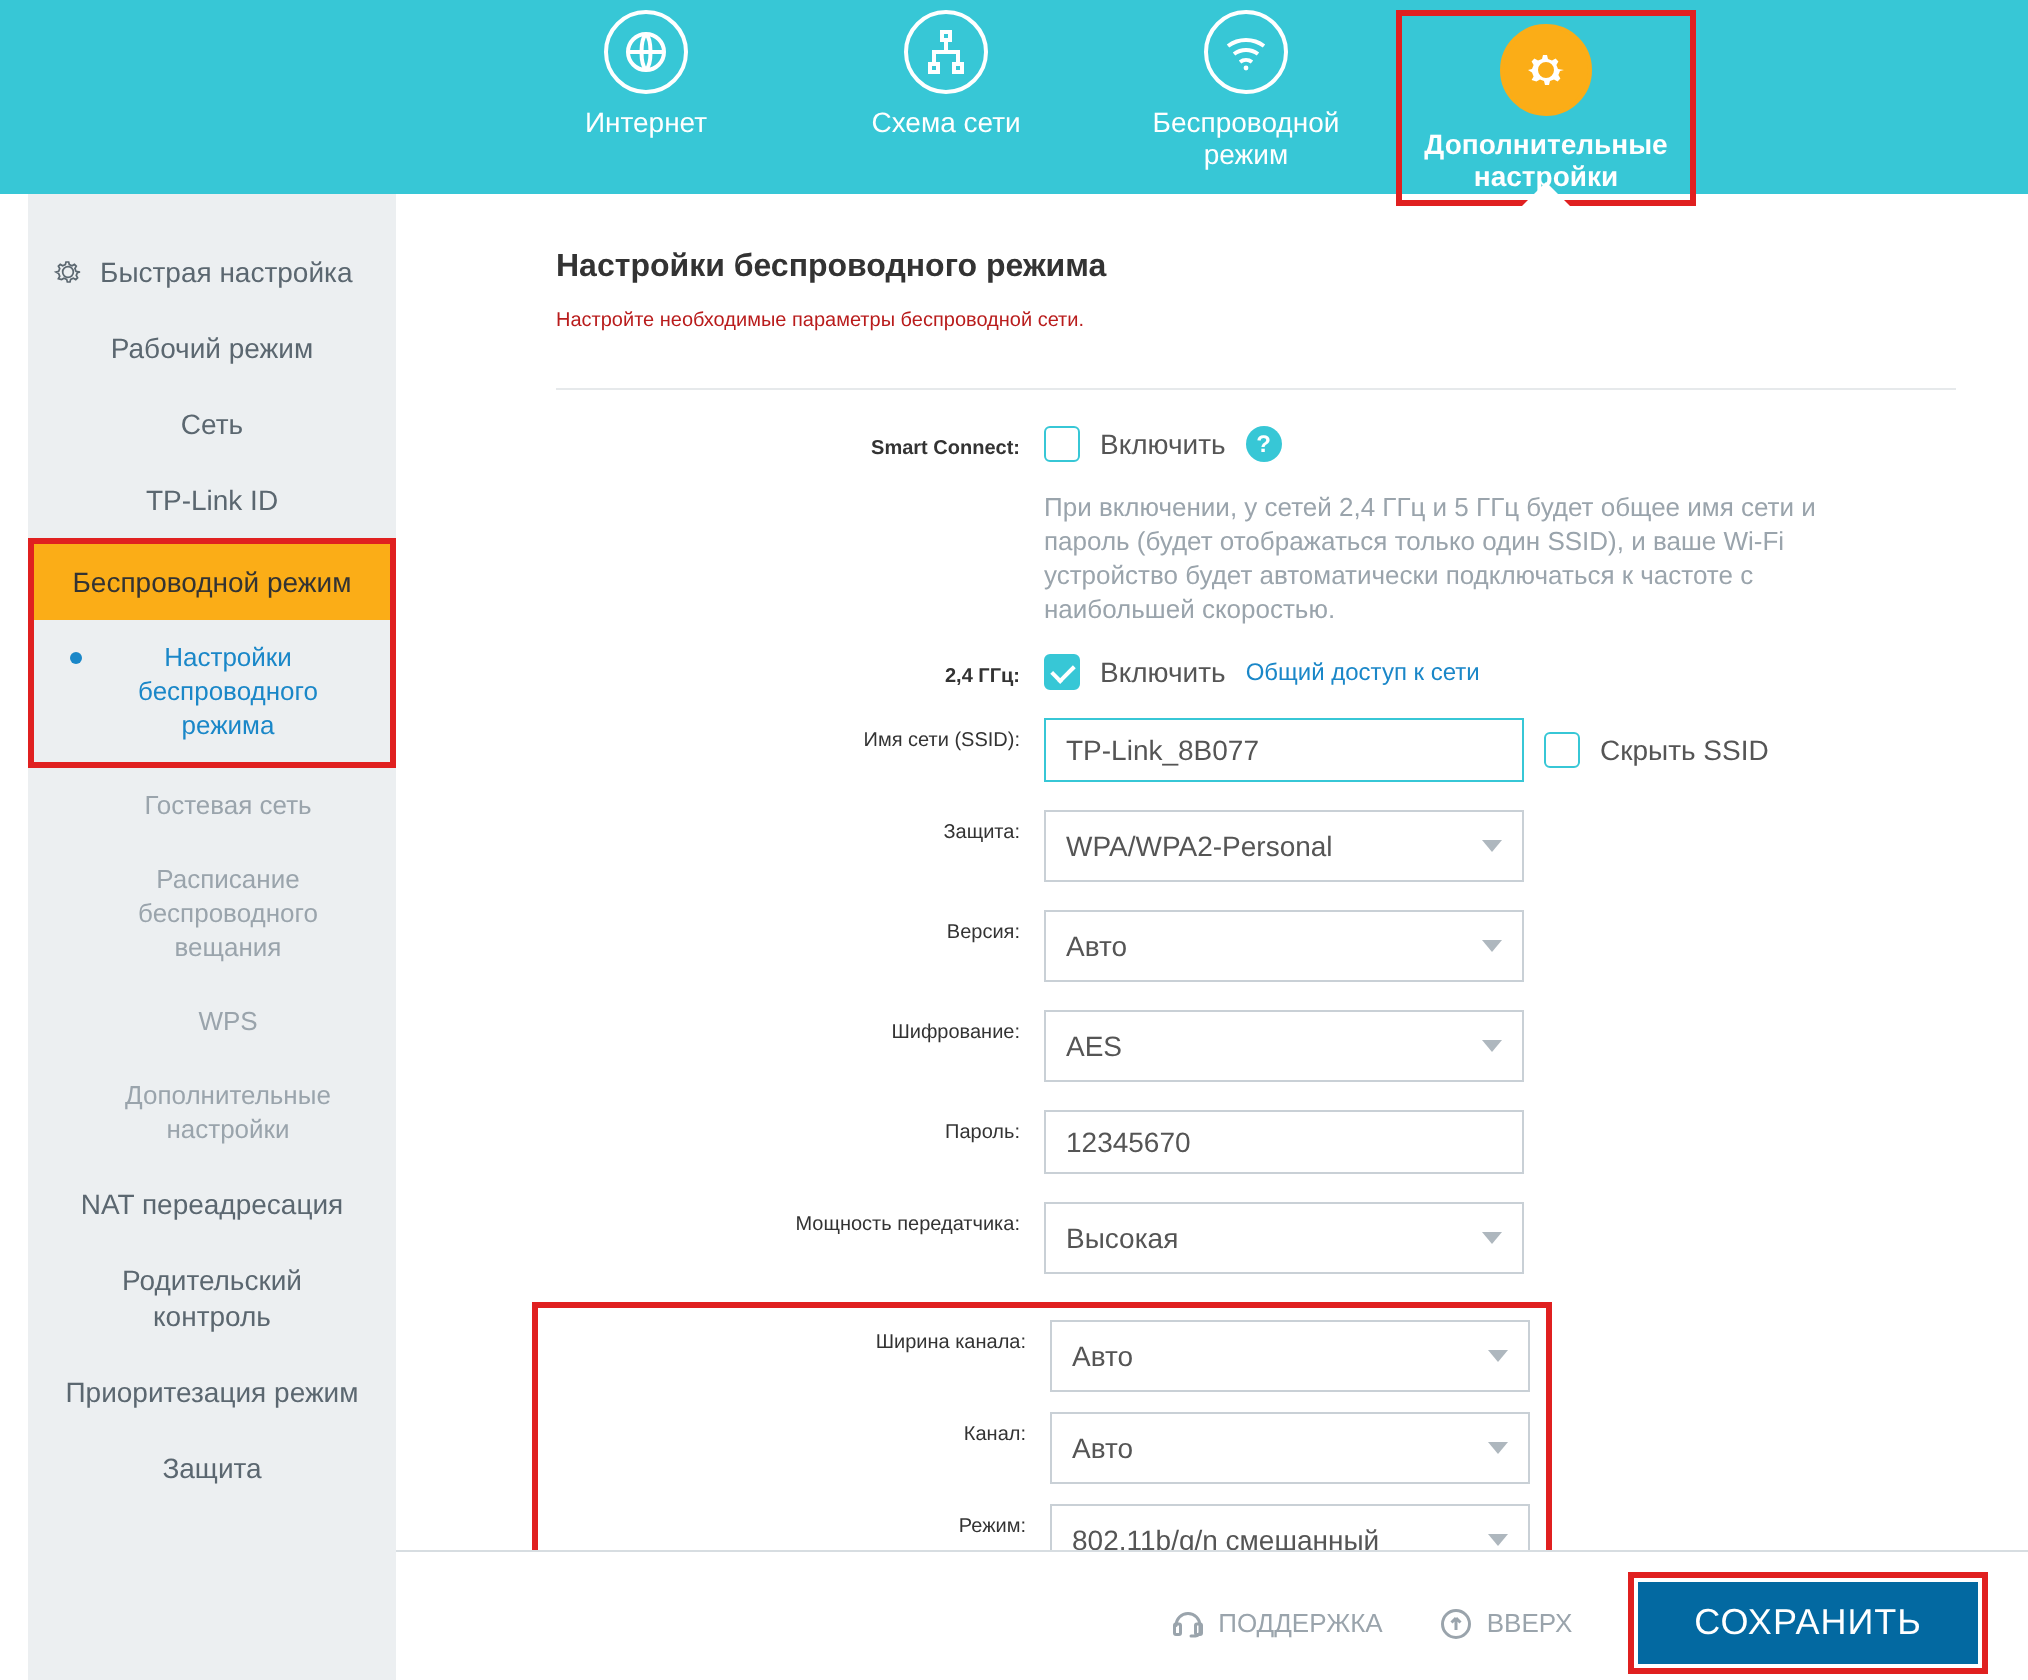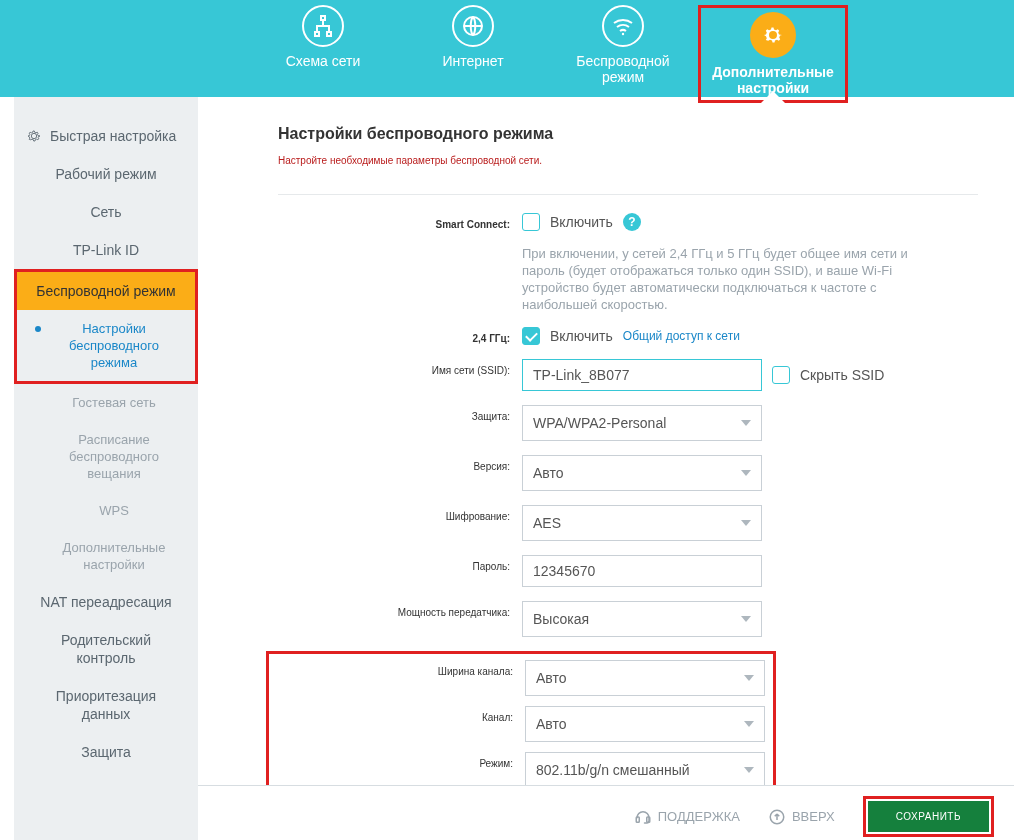--- a/index.html
+++ b/index.html
@@ -53,46 +53,46 @@
 
   .sel { width: 240px; height: 36px; border: 1px solid #c9d0d6; background: #fff; display: flex; align-items: center; justify-content: space-between; padding: 0 10px; cursor: pointer; font-size: 14px; color: #555; }
   .sel .caret { width: 0; height: 0; border-left: 5px solid transparent; border-right: 5px solid transparent; border-top: 6px solid #aeb7be; }
 
   .box-hl { border: 3px solid #e02020; padding: 6px 8px 4px; margin-left: -8px; display: inline-block; }
 
   
   .footer { position: absolute; bottom: 0; left: 0; right: 0; border-top: 1px solid #d7dde1; padding: 10px 20px; display: flex; align-items: center; justify-content: flex-end; gap: 28px; background: #fff; }
   .flink { color: #9aa4ac; font-size: 13px; display: flex; align-items: center; gap: 6px; cursor: pointer; }
   .flink svg { width: 18px; height: 18px; fill: none; stroke: #9aa4ac; stroke-width: 2; }
-  .savebtn { background: #15803d; color: #fff; border: none; padding: 10px 28px; font-size: 10px; letter-spacing: 0.5px; cursor: pointer; text-align: center; }
+  .savebtn { background: #0369a1; color: #fff; border: none; padding: 10px 28px; font-size: 18px; letter-spacing: 0.5px; cursor: pointer; text-align: center; }
   .save-hl { border: 3px solid #e02020; padding: 2px; display: inline-block; }
 </style>
 </head>
 <body>
 
 <div class="topnav">
   <div class="topnav-space"></div>
 
   <div class="nav-item">
     <span class="circ">
       <svg viewBox="0 0 24 24">
-          <path d="M10 2h4v4h-4zM4 18h4v4H4zm12 0h4v4h-4zM12 6v6m0 0H6v6m6-6h6v6" stroke="#fff" stroke-width="2" fill="none"></path>
-        </svg>
-    </span>
-    <div class="lbl">Схема сети</div>
-  </div>
-
-  <div class="nav-item">
-    <span class="circ">
-      <svg viewBox="0 0 24 24">
           <circle cx="12" cy="12" r="9" stroke="#fff" stroke-width="2" fill="none"></circle>
           <path d="M3 12h18M12 3c3 3 3 15 0 18M12 3c-3 3-3 15 0 18" stroke="#fff" stroke-width="2" fill="none"></path>
         </svg>
     </span>
     <div class="lbl">Интернет</div>
+  </div>
+
+  <div class="nav-item">
+    <span class="circ">
+      <svg viewBox="0 0 24 24">
+          <path d="M10 2h4v4h-4zM4 18h4v4H4zm12 0h4v4h-4zM12 6v6m0 0H6v6m6-6h6v6" stroke="#fff" stroke-width="2" fill="none"></path>
+        </svg>
+    </span>
+    <div class="lbl">Схема сети</div>
   </div>
 
   <div class="nav-item">
     <span class="circ">
       <svg viewBox="0 0 24 24">
           <path d="M3 9a15 15 0 0 1 18 0M6 13a10 10 0 0 1 12 0M9 17a5 5 0 0 1 6 0" stroke="#fff" stroke-width="2" fill="none"></path>
           <circle cx="12" cy="20" r="1.2" fill="#fff"></circle>
         </svg>
     </span>
     <div class="lbl" style="white-space:pre-line">Беспроводной
@@ -128,21 +128,21 @@
       <div class="sb-item category">Беспроводной режим</div>
       <div class="sb-sub active">Настройки беспроводного режима</div>
     </div>
     <div class="sb-sub">Гостевая сеть</div>
     <div class="sb-sub">Расписание беспроводного вещания</div>
     <div class="sb-sub">WPS</div>
     <div class="sb-sub">Дополнительные настройки</div>
 
     <div class="sb-item">NAT переадресация</div>
     <div class="sb-item">Родительский контроль</div>
-    <div class="sb-item">Приоритезация данных</div>
+    <div class="sb-item">Приоритезация режим</div>
     <div class="sb-item">Защита</div>
   </div>
 
   <div class="main">
     <h2>Настройки беспроводного режима</h2>
     <div class="subtitle">Настройте необходимые параметры беспроводной сети.</div>
     <hr class="divider">
 
     
     <div class="form-row">

